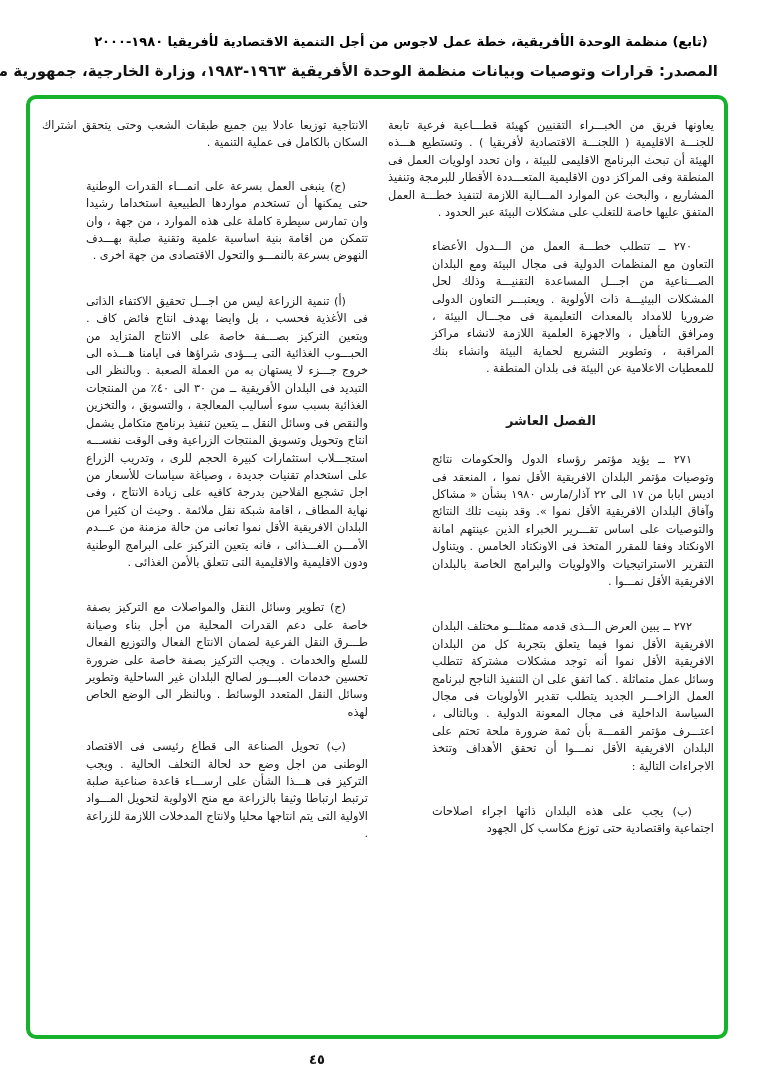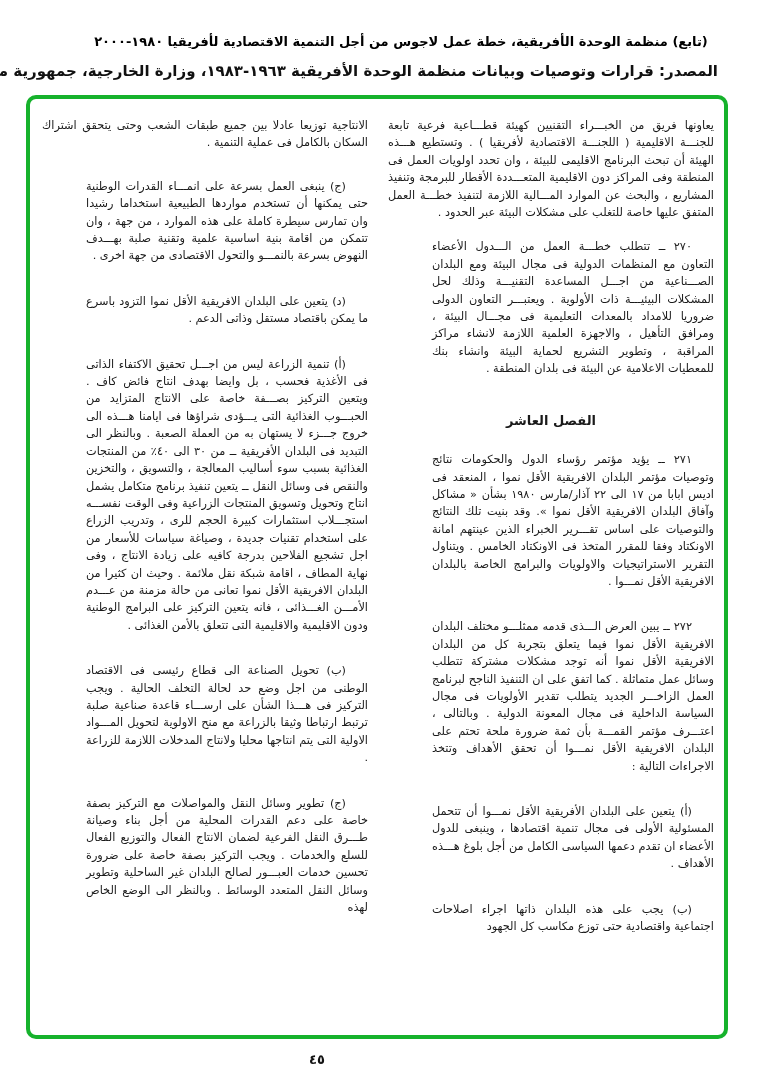--- a/index.html
+++ b/index.html
@@ -51,28 +51,26 @@
 <div class="header-source">المصدر: قرارات وتوصيات وبيانات منظمة الوحدة الأفريقية ١٩٦٣-١٩٨٣، وزارة الخارجية، جمهورية مصر العربية، ط ١٩٨٥، ص ٧٦٤-٨٢٣.</div>
 
 <div class="frame">
 
   <div class="col right">
     <p>يعاونها فريق من الخبـــراء التقنيين كهيئة قطـــاعية فرعية تابعة للجنـــة الاقليمية ( اللجنـــة الاقتصادية لأفريقيا ) . وتستطيع هـــذه الهيئة أن تبحث البرنامج الاقليمى للبيئة ، وان تحدد اولويات العمل فى المنطقة وفى المراكز دون الاقليمية المتعـــددة الأقطار للبرمجة وتنفيذ المشاريع ، والبحث عن الموارد المـــالية اللازمة لتنفيذ خطـــة العمل المتفق عليها خاصة للتغلب على مشكلات البيئة عبر الحدود .</p>
     <p class="indent" style="margin-bottom:34px;">٢٧٠ ــ تتطلب خطـــة العمل من الـــدول الأعضاء التعاون مع المنظمات الدولية فى مجال البيئة ومع البلدان الصـــناعية من اجـــل المساعدة التقنيـــة وذلك لحل المشكلات البيئيـــة ذات الأولوية . ويعتبـــر التعاون الدولى ضروريا للامداد بالمعدات التعليمية فى مجـــال البيئة ، ومرافق التأهيل ، والاجهزة العلمية اللازمة لانشاء مراكز المراقبة ، وتطوير التشريع لحماية البيئة وانشاء بنك للمعطيات الاعلامية عن البيئة فى بلدان المنطقة .</p>
     <h2 style="margin-bottom:22px;">الفصل العاشر</h2>
     <p class="indent" style="margin-bottom:28px;">٢٧١ ــ يؤيد مؤتمر رؤساء الدول والحكومات نتائج وتوصيات مؤتمر البلدان الافريقية الأقل نموا ، المنعقد فى اديس ابابا من ١٧ الى ٢٢ آذار/مارس ١٩٨٠ بشأن « مشاكل وآفاق البلدان الافريقية الأقل نموا ». وقد بنيت تلك النتائج والتوصيات على اساس تقـــرير الخبراء الذين عينتهم امانة الاونكتاد وفقا للمقرر المتخذ فى الاونكتاد الخامس . ويتناول التقرير الاستراتيجيات والاولويات والبرامج الخاصة بالبلدان الافريقية الأقل نمـــوا .</p>
     <p class="indent" style="margin-bottom:28px;">٢٧٢ ــ يبين العرض الـــذى قدمه ممثلـــو مختلف البلدان الافريقية الأقل نموا فيما يتعلق بتجربة كل من البلدان الافريقية الأقل نموا أنه توجد مشكلات مشتركة تتطلب وسائل عمل متماثلة . كما اتفق على ان التنفيذ الناجح لبرنامج العمل الزاخـــر الجديد يتطلب تقدير الأولويات فى مجال السياسة الداخلية فى مجال المعونة الدولية . وبالتالى ، اعتـــرف مؤتمر القمـــة بأن ثمة ضرورة ملحة تحتم على البلدان الافريقية الأقل نمـــوا أن تحقق الأهداف وتتخذ الاجراءات التالية :</p>
-    <p class="indent" style="margin-bottom:28px;">(أ) يتعين على البلدان الأفريقية الأقل نمـــوا أن تتحمل المسئولية الأولى فى مجال تنمية اقتصادها ، وينبغى للدول الأعضاء ان تقدم دعمها السياسى الكامل من أجل بلوغ هـــذه الأهداف .</p>
     <p class="indent">(ب) يجب على هذه البلدان ذاتها اجراء اصلاحات اجتماعية واقتصادية حتى توزع مكاسب كل الجهود</p>
   </div>
 
   <div class="col left">
     <p style="margin-bottom:26px;">الانتاجية توزيعا عادلا بين جميع طبقات الشعب وحتى يتحقق اشتراك السكان بالكامل فى عملية التنمية .</p>
     <p class="indent" style="margin-bottom:28px;">(ج) ينبغى العمل بسرعة على انمـــاء القدرات الوطنية حتى يمكنها أن تستخدم مواردها الطبيعية استخداما رشيدا وان تمارس سيطرة كاملة على هذه الموارد ، من جهة ، وان تتمكن من اقامة بنية اساسية علمية وتقنية صلبة بهـــدف النهوض بسرعة بالنمـــو والتحول الاقتصادى من جهة اخرى .</p>
-    <p class="indent" style="margin-bottom:28px;">(د) يتعين على البلدان الافريقية الأقل نموا التزود باسرع ما يمكن باقتصاد مستقل وذاتى الدعم .</p>
     <p class="indent" style="margin-bottom:28px;">(أ) تنمية الزراعة ليس من اجـــل تحقيق الاكتفاء الذاتى فى الأغذية فحسب ، بل وايضا بهدف انتاج فائض كاف . ويتعين التركيز بصـــفة خاصة على الانتاج المتزايد من الحبـــوب الغذائية التى يـــؤدى شراؤها فى ايامنا هـــذه الى خروج جـــزء لا يستهان به من العملة الصعبة . وبالنظر الى التبديد فى البلدان الأفريقية ــ من ٣٠ الى ٤٠٪ من المنتجات الغذائية بسبب سوء أساليب المعالجة ، والتسويق ، والتخزين والنقص فى وسائل النقل ــ يتعين تنفيذ برنامج متكامل يشمل انتاج وتحويل وتسويق المنتجات الزراعية وفى الوقت نفســـه استجـــلاب استثمارات كبيرة الحجم للرى ، وتدريب الزراع على استخدام تقنيات جديدة ، وصياغة سياسات للأسعار من اجل تشجيع الفلاحين بدرجة كافيه على زيادة الانتاج ، وفى نهاية المطاف ، اقامة شبكة نقل ملائمة . وحيث ان كثيرا من البلدان الافريقية الأقل نموا تعانى من حالة مزمنة من عـــدم الأمـــن الغـــذائى ، فانه يتعين التركيز على البرامج الوطنية ودون الاقليمية والاقليمية التى تتعلق بالأمن الغذائى .</p>
+    <p class="indent">(ج) تطوير وسائل النقل والمواصلات مع التركيز بصفة خاصة على دعم القدرات المحلية من أجل بناء وصيانة طـــرق النقل الفرعية لضمان الانتاج الفعال والتوزيع الفعال للسلع والخدمات . ويجب التركيز بصفة خاصة على ضرورة تحسين خدمات العبـــور لصالح البلدان غير الساحلية وتطوير وسائل النقل المتعدد الوسائط . وبالنظر الى الوضع الخاص لهذه</p>
     <p class="indent" style="margin-bottom:28px;">(ب) تحويل الصناعة الى قطاع رئيسى فى الاقتصاد الوطنى من اجل وضع حد لحالة التخلف الحالية . ويجب التركيز فى هـــذا الشأن على ارســـاء قاعدة صناعية صلبة ترتبط ارتباطا وثيقا بالزراعة مع منح الاولوية لتحويل المـــواد الاولية التى يتم انتاجها محليا ولانتاج المدخلات اللازمة للزراعة .</p>
-    <p class="indent">(ج) تطوير وسائل النقل والمواصلات مع التركيز بصفة خاصة على دعم القدرات المحلية من أجل بناء وصيانة طـــرق النقل الفرعية لضمان الانتاج الفعال والتوزيع الفعال للسلع والخدمات . ويجب التركيز بصفة خاصة على ضرورة تحسين خدمات العبـــور لصالح البلدان غير الساحلية وتطوير وسائل النقل المتعدد الوسائط . وبالنظر الى الوضع الخاص لهذه</p>
   </div>
 
 </div>
 
 <div class="page-number">٤٥</div>
 
 </body></html>

